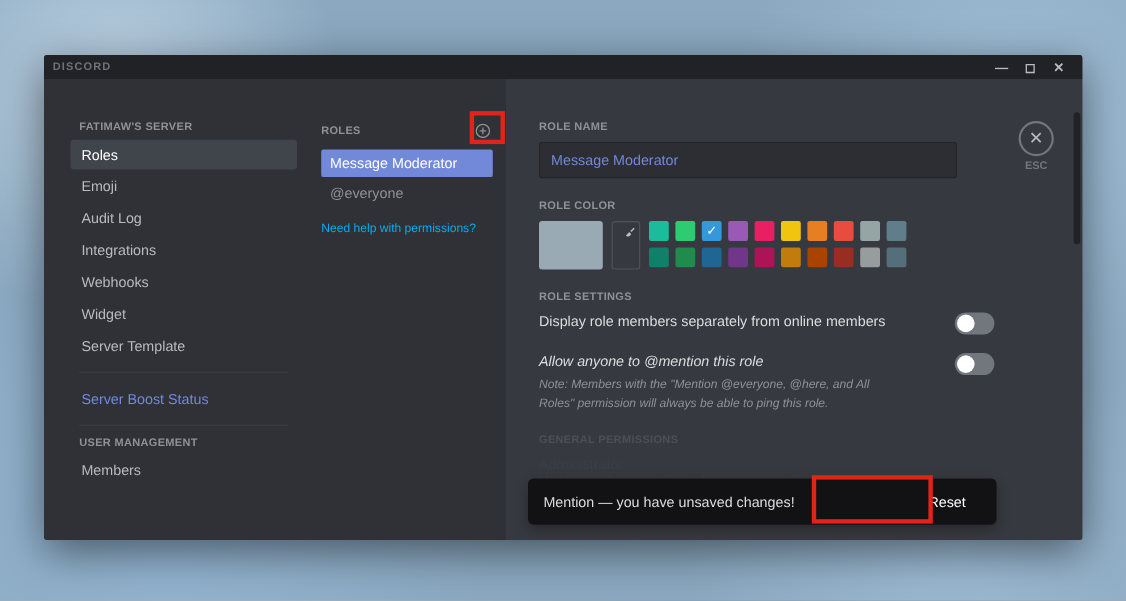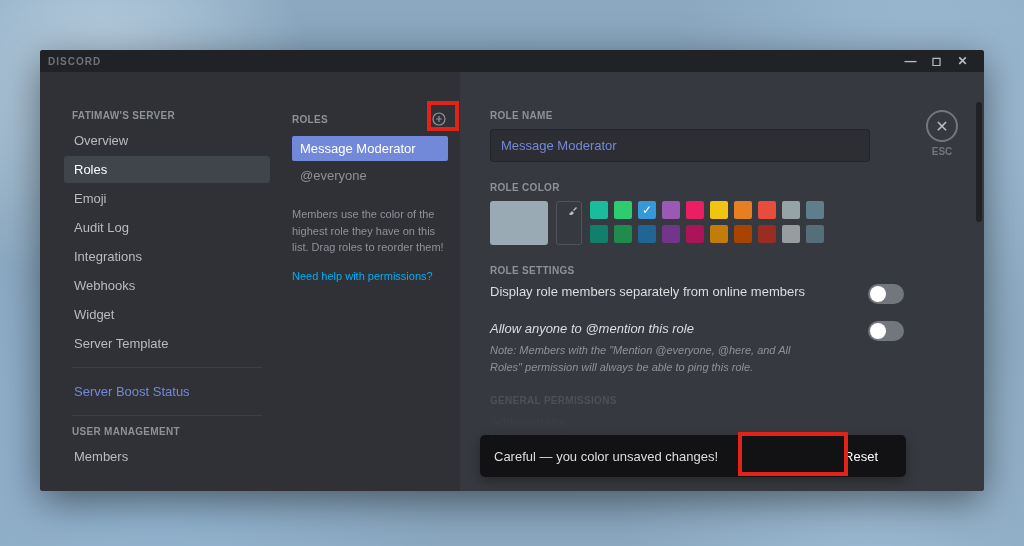--- a/index.html
+++ b/index.html
@@ -289,21 +289,20 @@
     <span class="spacer"></span>
     <span class="winbtn">—</span>
     <span class="winbtn">◻</span>
     <span class="winbtn">✕</span>
   </div>
 
   <div class="app">
 
     <div class="leftcol">
       <div class="section-header">FATIMAW'S SERVER</div>
-      <div class="navitem">Overview</div>
       <div class="navitem selected">Roles</div>
       <div class="navitem">Emoji</div>
       <div class="navitem">Audit Log</div>
       <div class="navitem">Integrations</div>
       <div class="navitem">Webhooks</div>
       <div class="navitem">Widget</div>
       <div class="navitem">Server Template</div>
       <div class="divider"></div>
       <div class="navitem accent">Server Boost Status</div>
       <div class="divider"></div>
@@ -318,21 +317,20 @@
         <span class="addbtn">
           <svg width="14" height="14" viewBox="0 0 14 14">
             <circle cx="7" cy="7" r="6" fill="none" stroke="#8e9297" stroke-width="1.2"></circle>
             <line x1="7" y1="4" x2="7" y2="10" stroke="#8e9297" stroke-width="1.2"></line>
             <line x1="4" y1="7" x2="10" y2="7" stroke="#8e9297" stroke-width="1.2"></line>
           </svg>
         </span>
       </div>
       <div class="role-chip">Message Moderator</div>
       <div class="role-chip off">@everyone</div>
-      <div class="mid-hint">Members use the color of the highest role they have on this list. Drag roles to reorder them!</div>
       <div class="mid-link">Need help with permissions?</div>
     </div>
 
     <div class="rightcol">
       <div class="closebtn">
         <div class="circle">
           <span>✕</span>
         </div>
         <div class="esc">ESC</div>
       </div>
@@ -399,21 +397,21 @@
         <div class="field-label">GENERAL PERMISSIONS</div>
         <div class="ghosttext">Administrator</div>
         <div class="ghosttext" style="font-size:11px;">Members with this permission have every permission and also bypass</div>
       </div>
 
       <div class="scrolltrack">
         <div class="scrollthumb"></div>
       </div>
 
       <div class="unsaved-bar">
-        <span>Careful — you color unsaved changes!</span>
+        <span>Mention — you have unsaved changes!</span>
         <span class="spacer"></span>
         <button class="resetbtn">Reset</button>
       </div>
     </div>
 
   </div>
 </div>
 
 <div class="hl-red" style="left:427px; top:101px; width:32px; height:30px;"></div>
 <div class="hl-red" style="left:738px; top:432px; width:110px; height:44px;"></div>

